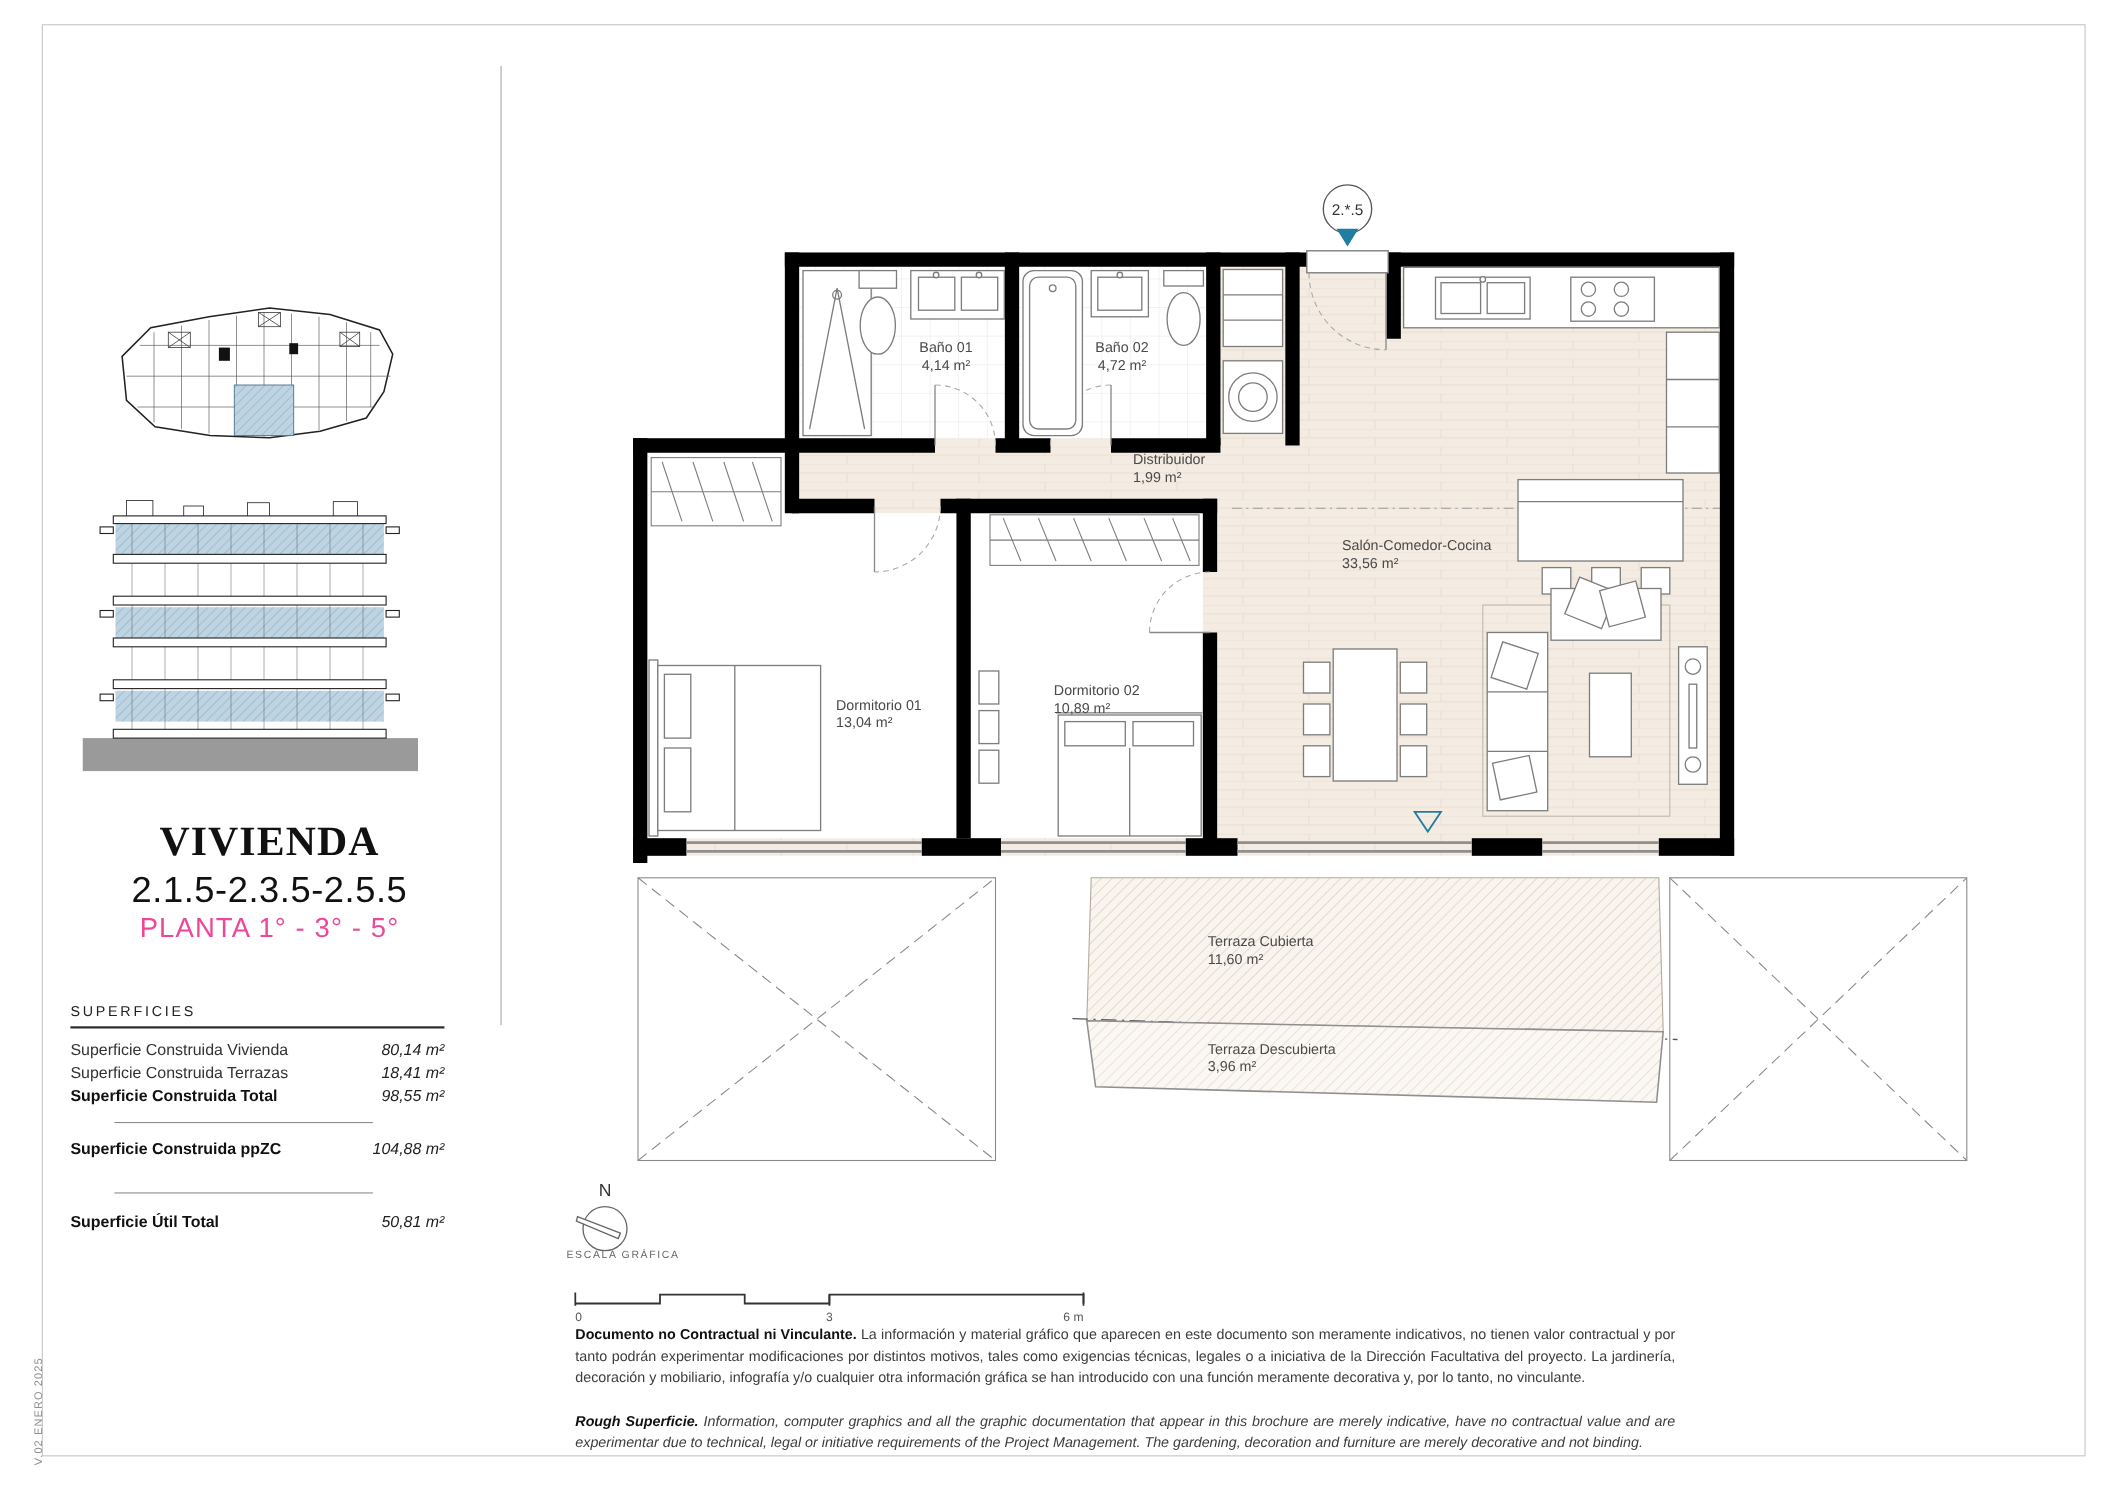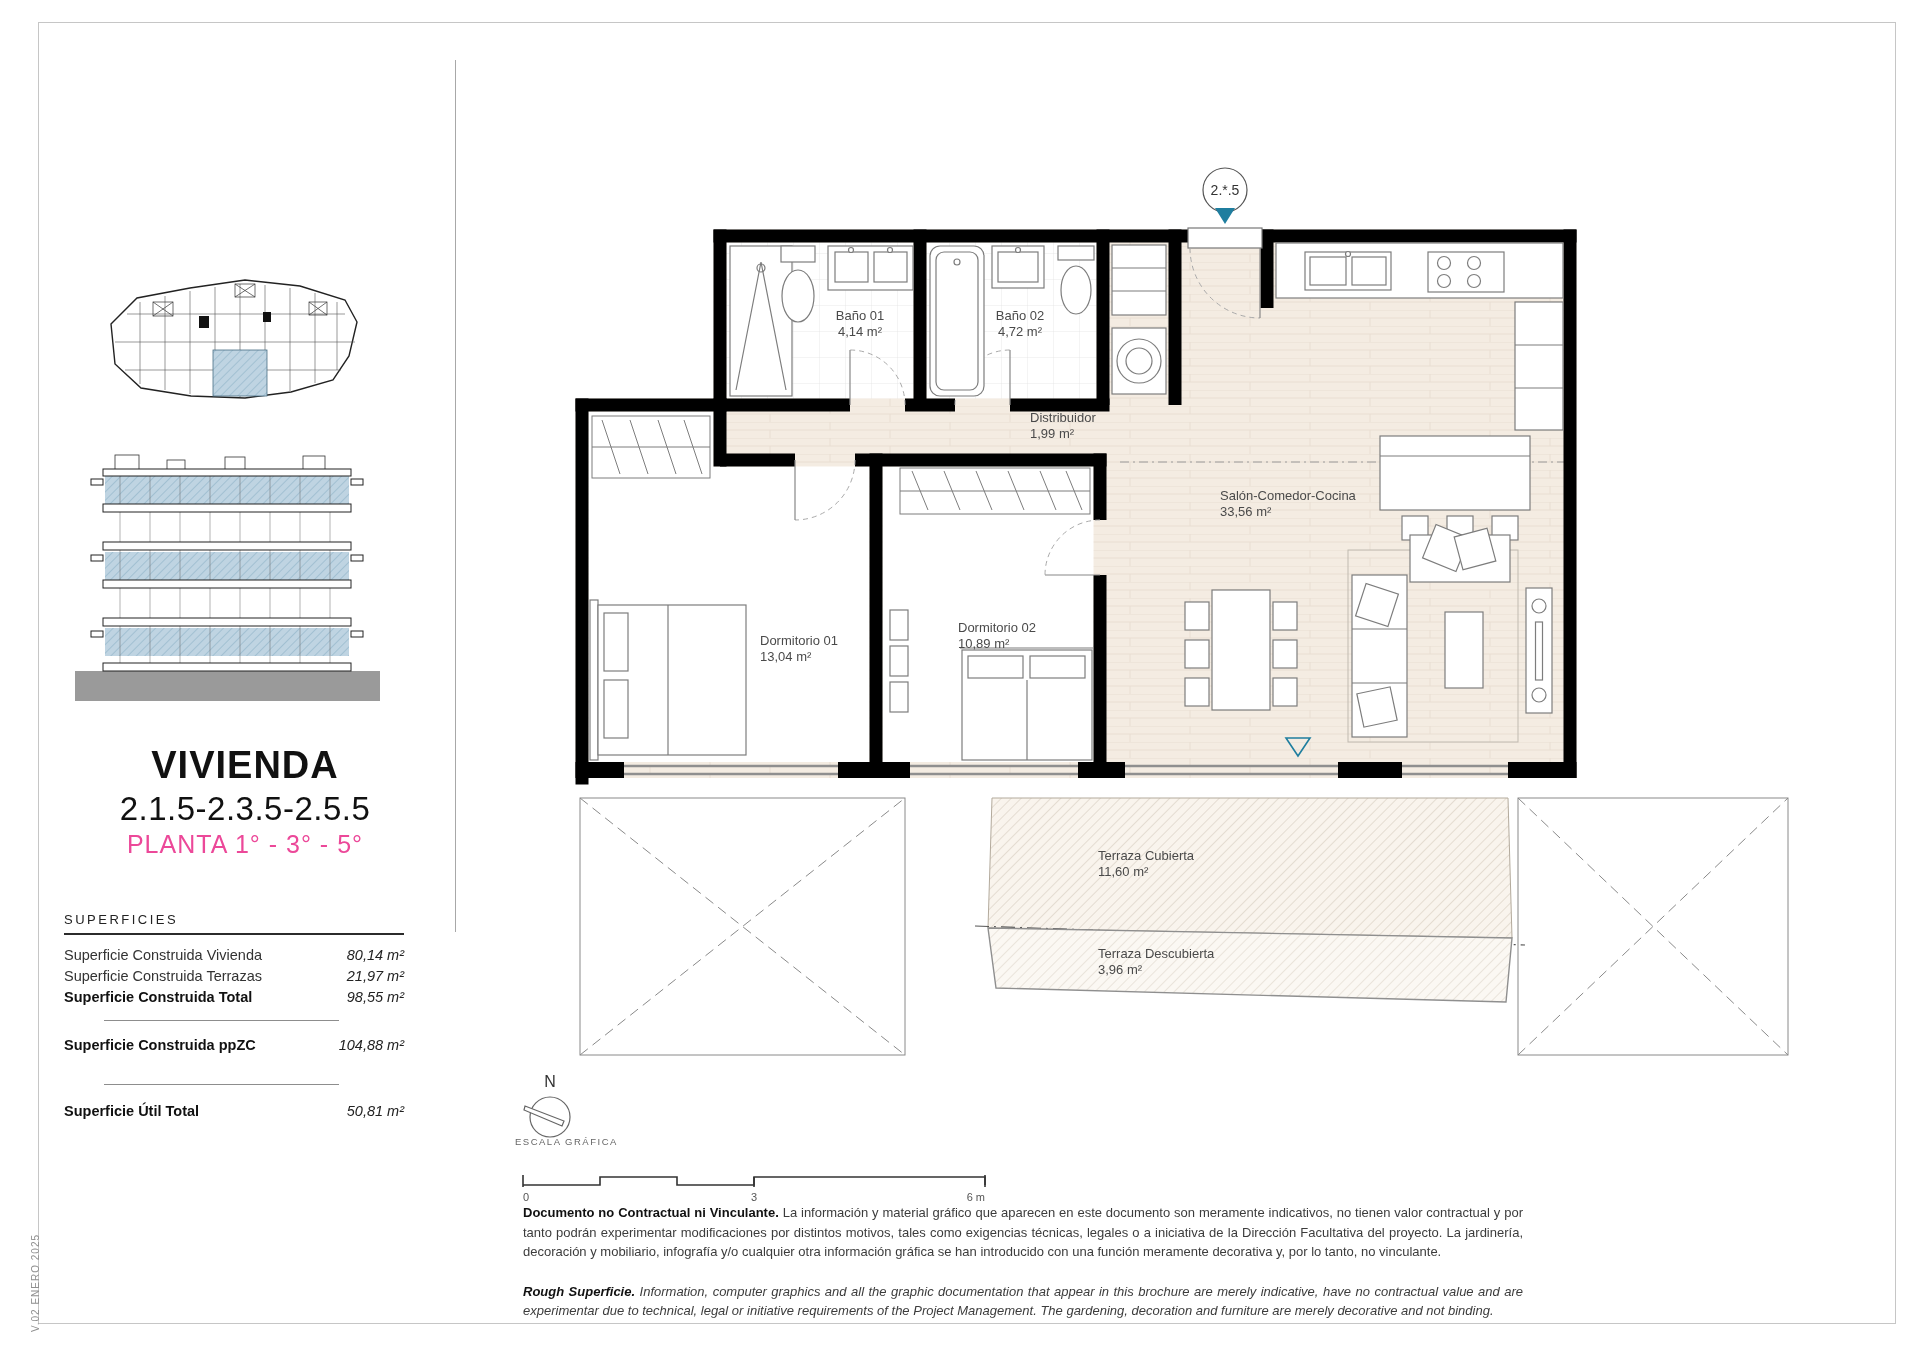--- a/index.html
+++ b/index.html
@@ -5,21 +5,21 @@
   html,body{margin:0;padding:0;background:#fff;}
   .page{position:relative;width:1920px;height:1357px;background:#fff;overflow:hidden;
         font-family:"Liberation Sans",sans-serif;color:#222;}
   .sheet-frame{position:absolute;left:38px;top:22px;width:1856px;height:1300px;
         border:1px solid #c6c6c6;pointer-events:none;}
   .divider-v{position:absolute;left:455px;top:60px;width:1px;height:872px;background:#a8a8a8;}
 
   
   .thumb{position:absolute;}
   .title-block{position:absolute;left:55px;top:746px;width:380px;text-align:center;color:#111;}
-  .title-main{font-size:38px;font-weight:bold;letter-spacing:1px;line-height:1.0;}
+  .title-main{font-size:38px;font-weight:bold;letter-spacing:1px;line-height:1.0;font-family:Liberation Serif, serif;}
   .title-code{font-size:33px;font-weight:normal;letter-spacing:0.5px;margin-top:6px;}
   .subtitle{font-size:25px;font-weight:400;letter-spacing:2px;color:#2a2a2a;margin-top:10px;}
   .subtitle2{font-size:25px;font-weight:400;letter-spacing:1px;color:#ec4899;margin-top:2px;}
 
   .surfaces{position:absolute;left:64px;top:912px;width:340px;}
   .surf-heading{font-size:13px;letter-spacing:2.5px;color:#222;}
   .surf-rule{height:2px;background:#2b2b2b;margin-top:6px;}
   .surf-rows{margin-top:10px;}
   .surf-row{display:flex;justify-content:space-between;font-size:14.5px;line-height:21px;color:#333;}
   .surf-row .val{font-style:italic;color:#222;}
@@ -114,21 +114,21 @@
   <div class="surfaces">
     <div class="surf-heading">SUPERFICIES</div>
     <div class="surf-rule"></div>
     <div class="surf-rows">
       <div class="surf-row">
         <span class="lab">Superficie Construida Vivienda</span>
         <span class="val">80,14 m²</span>
       </div>
       <div class="surf-row">
         <span class="lab">Superficie Construida Terrazas</span>
-        <span class="val">21,97 m²</span>
+        <span class="val">18,41 m²</span>
       </div>
       <div class="surf-row bold">
         <span class="lab">Superficie Construida Total</span>
         <span class="val">98,55 m²</span>
       </div>
       <div class="surf-div"></div>
       <div class="surf-row bold">
         <span class="lab">Superficie Construida ppZC</span>
         <span class="val">104,88 m²</span>
       </div>

